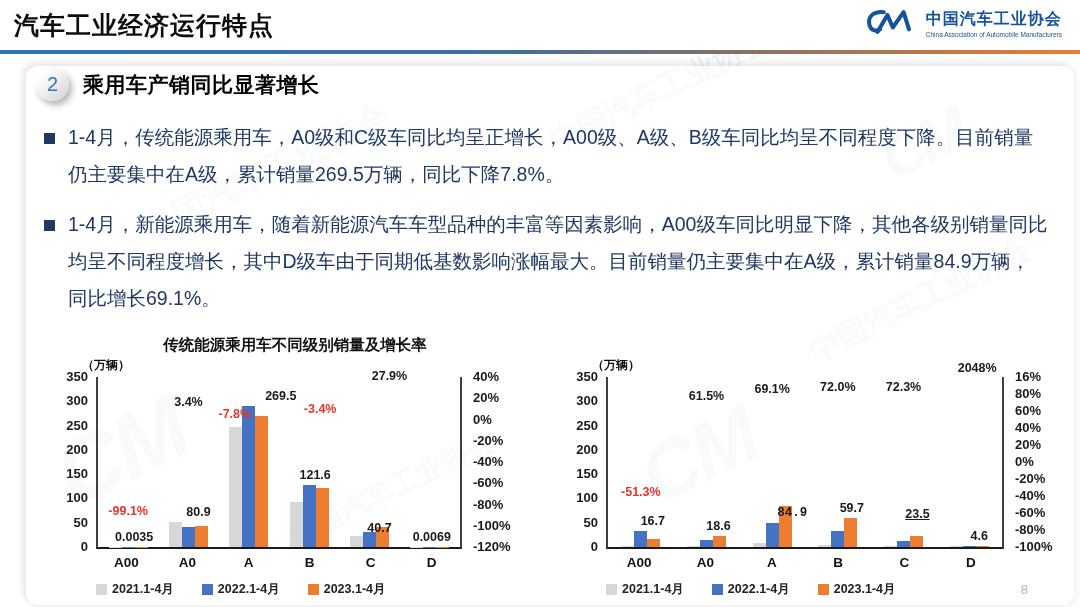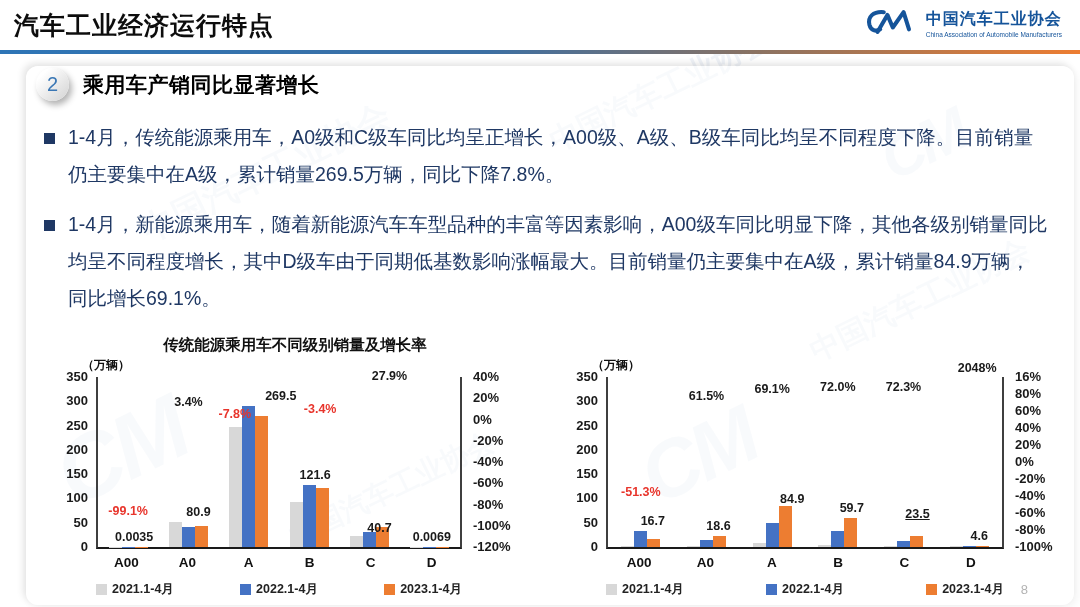--- a/index.html
+++ b/index.html
@@ -72,21 +72,21 @@
   }
   .dlabel.red { color:var(--red); }
   .gutter-left { position:absolute; left:0; top:44px; height:172px; width:34px; }
   .gutter-right { position:absolute; left:calc(100% - 66px); top:44px; height:172px; width:66px; }
   .ytick { position:absolute; font-size:13px; font-weight:bold; color:#1a1a1a; }
   .gutter-left .ytick { right:4px; }
   .gutter-right .ytick { left:7px; }
   .xlabels { position:absolute; left:38px; top:222px; width:calc(100% - 108px); display:flex; }
   .xlabel { flex:1; text-align:center; font-size:13.5px; font-weight:bold; color:#111; }
   .legend { position:absolute; left:38px; top:248px; width:calc(100% - 108px);
-    display:flex; justify-content:space-between; gap:28px; }
+    display:flex; justify-content:flex-start; gap:28px; }
   .legend-item { display:flex; align-items:center; gap:5px; font-size:12.5px; font-weight:bold; color:#222; }
   .swatch { width:11px; height:11px; display:inline-block; }
   .page-number { position:absolute; right:52px; bottom:10px; font-size:13px; color:#b3b3b3; z-index:2; }
 </style>
 </head>
 <body>
 
 <div class="wm" style="left:130px; top:150px; font-size:34px;">中国汽车工业协会</div>
 <div class="wm" style="left:540px; top:70px; font-size:30px;">中国汽车工业协会</div>
 <div class="wm" style="left:800px; top:280px; font-size:30px;">中国汽车工业协会</div>
@@ -243,21 +243,21 @@
           <div class="bar" style="background: rgb(216, 216, 216); height: 0.728571px;"></div>
           <div class="bar" style="background: rgb(68, 114, 196); height: 7.28571px;"></div>
           <div class="bar" style="background: rgb(237, 125, 49); height: 11.5114px;"></div>
           <div class="dlabel" style="bottom: 14.5114px; left: calc(50% + 12px);">18.6</div>
           <div class="dlabel" style="bottom: 144.275px; left: calc(50% + 0px);">61.5%</div>
         </div>
         <div class="group">
           <div class="bar" style="background: rgb(216, 216, 216); height: 3.88571px;"></div>
           <div class="bar" style="background: rgb(68, 114, 196); height: 24.2857px;"></div>
           <div class="bar" style="background: rgb(237, 125, 49); height: 41.2371px;"></div>
-          <div class="dlabel" style="bottom: 41px; left: calc(50% + 20px);">84.9</div>
+          <div class="dlabel" style="bottom: 27px; left: calc(50% + 20px); font-family: Liberation Mono, monospace;">84.9</div>
           <div class="dlabel" style="bottom: 150.735px; left: calc(50% + 0px);">69.1%</div>
         </div>
         <div class="group">
           <div class="bar" style="background: rgb(216, 216, 216); height: 2.42857px;"></div>
           <div class="bar" style="background: rgb(68, 114, 196); height: 16.5143px;"></div>
           <div class="bar" style="background: rgb(237, 125, 49); height: 28.9971px;"></div>
           <div class="dlabel" style="bottom: 31.9971px; left: calc(50% + 14px);">59.7</div>
           <div class="dlabel" style="bottom: 153.2px; left: calc(50% + 0px);">72.0%</div>
         </div>
         <div class="group">

